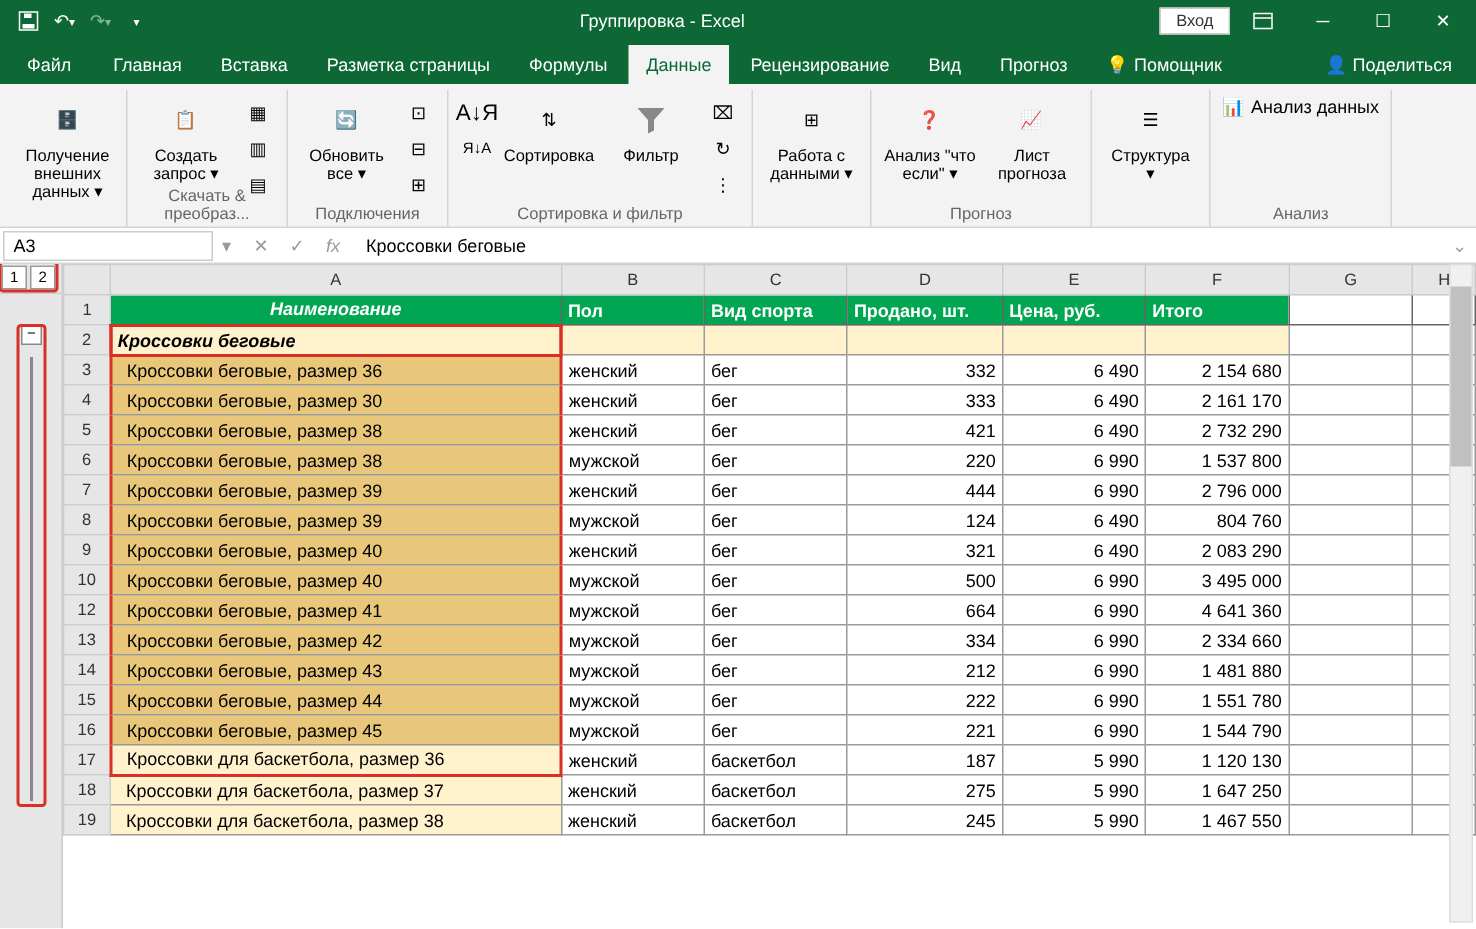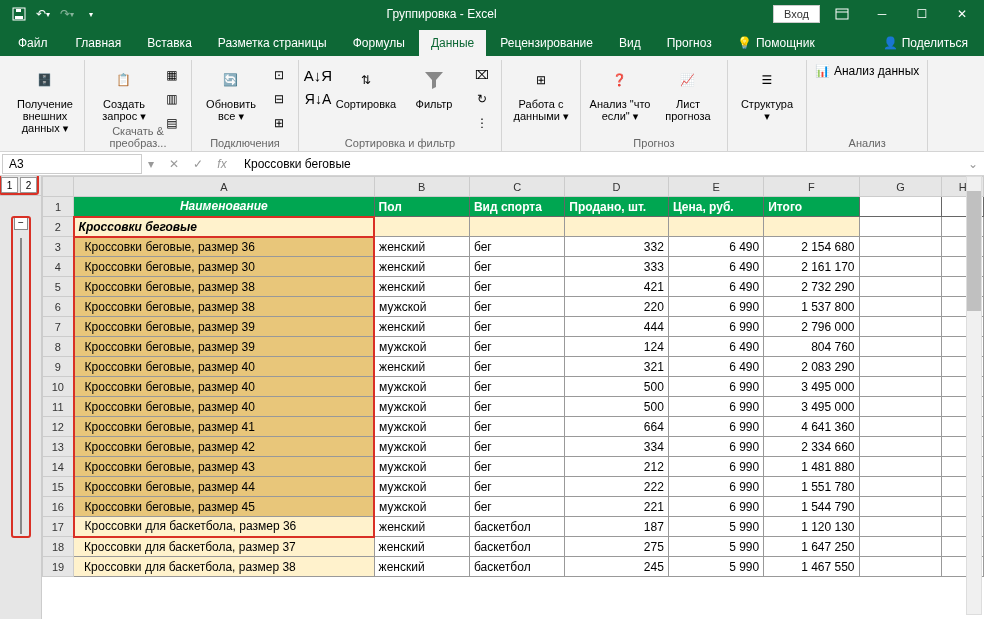--- a/index.html
+++ b/index.html
@@ -136,21 +136,21 @@
           <div class="small-btn">⊟</div>
           <div class="small-btn">⊞</div>
         </div>
   </div>
       <div class="group-label">Подключения</div>
     </div>
   <div class="group">
       <div class="group-content">
     <div class="col-btns">
           <div class="small-btn" style="font-size:15px">А↓Я</div>
-          <div class="small-btn" style="font-size:14px">Я↓А</div>
+          <div class="small-btn" style="font-size:10px">Я↓А</div>
         </div>
     <div class="big-btn">
           <div class="big-icon">⇅</div>
           <div class="btn-label">Сортировка</div>
         </div>
     <div class="big-btn">
           <div class="big-icon">
             <svg width="24" height="24" viewBox="0 0 24 24">
               <path d="M3 4h18l-7 8v7l-4 2v-9z" fill="#888"></path>
             </svg>
@@ -352,31 +352,20 @@
             <td style="border-left: 2.5px solid rgb(217, 48, 37); border-right: 2.5px solid rgb(217, 48, 37);">Кроссовки беговые, размер 40</td>
             <td class="ctr">мужской</td>
             <td class="ctr">бег</td>
             <td class="num">500</td>
             <td class="num">6 990</td>
             <td class="num">3 495 000</td>
             <td></td>
             <td></td>
           </tr>
           <tr class="data-row">
-            <th class="row-header">11</th>
-            <td style="border-left: 2.5px solid rgb(217, 48, 37); border-right: 2.5px solid rgb(217, 48, 37);">Кроссовки беговые, размер 40</td>
-            <td class="ctr">мужской</td>
-            <td class="ctr">бег</td>
-            <td class="num">500</td>
-            <td class="num">6 990</td>
-            <td class="num">3 495 000</td>
-            <td></td>
-            <td></td>
-          </tr>
-          <tr class="data-row">
             <th class="row-header">12</th>
             <td style="border-left: 2.5px solid rgb(217, 48, 37); border-right: 2.5px solid rgb(217, 48, 37);">Кроссовки беговые, размер 41</td>
             <td class="ctr">мужской</td>
             <td class="ctr">бег</td>
             <td class="num">664</td>
             <td class="num">6 990</td>
             <td class="num">4 641 360</td>
             <td></td>
             <td></td>
           </tr>

